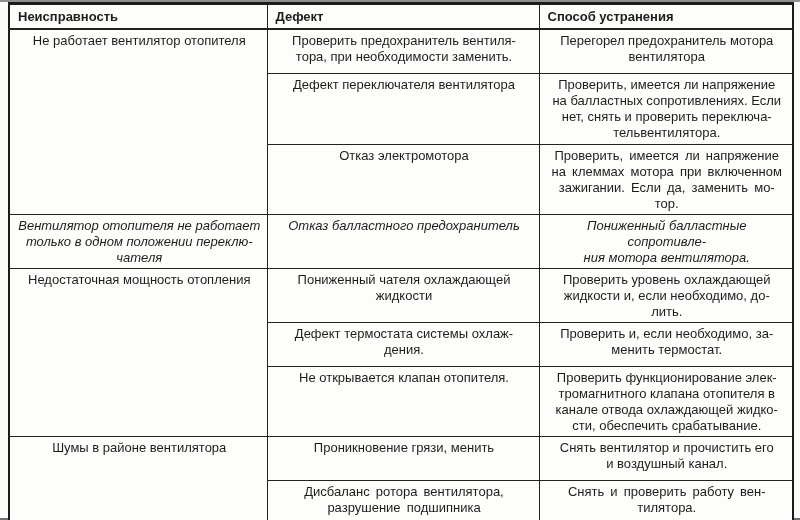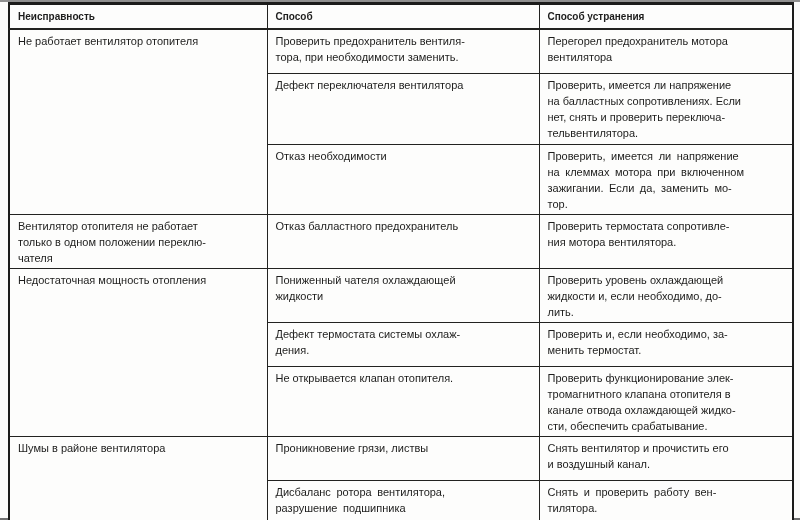--- a/index.html
+++ b/index.html
@@ -29,45 +29,46 @@
     width: 784px;
     border-collapse: collapse;
     table-layout: fixed;
     background: #fdfdfc;
   }
   table.trouble td, table.trouble th {
     border: 1px solid #222220;
     vertical-align: top;
     padding: 3px 6px 2px 8px;
     color: #1d1d1c;
-    font-size: 11px;
+    font-size: 13px;
     line-height: 16px;
     white-space: pre-line;
     overflow: hidden;
+    text-align: center;
   }
   table.trouble {
     border: 2px solid #1b1b1a;
     border-top-width: 3px;
   }
   table.trouble th {
     text-align: left;
     font-weight: bold;
-    font-size: 10px;
+    font-size: 13px;
     border-bottom-width: 2px;
     padding-top: 4px;
   }
   col.c1 { width: 258px; }
   col.c2 { width: 272px; }
   col.c3 { width: 254px; }
 
   tr.hrow     { height: 25px; }
   tr.r1       { height: 45px; }
   tr.r2       { height: 71px; }
   tr.r3       { height: 60px; }
-  tr.r4       { height: 54px; }
+  tr.r4       { height: 54px; font-style: italic; }
   tr.r5       { height: 48px; }
   tr.r6       { height: 44px; }
   tr.r7       { height: 70px; margin-top: 16px; }
   tr.r8       { height: 44px; }
   tr.r9       { height: 43px; }
 
   td.just { word-spacing: 2.5px; }
 </style>
 </head>
 <body>
@@ -77,52 +78,52 @@
 
 <table class="trouble">
   <colgroup>
     <col class="c1">
       <col class="c2">
       <col class="c3">
   </colgroup>
   <tbody>
       <tr class="hrow">
     <th>Неисправность</th>
-    <th>Способ</th>
+    <th>Дефект</th>
     <th>Способ устранения</th>
   </tr>
 
   <tr class="r1">
     <td rowspan="3">Не работает вентилятор отопителя</td>
     <td>Проверить предохранитель вентиля-
 тора, при необходимости заменить.</td>
     <td>Перегорел предохранитель мотора
 вентилятора</td>
   </tr>
   <tr class="r2">
     <td>Дефект переключателя вентилятора</td>
     <td>Проверить, имеется ли напряжение
 на балластных сопротивлениях. Если
 нет, снять и проверить переключа-
 тельвентилятора.</td>
   </tr>
   <tr class="r3">
-    <td>Отказ необходимости</td>
+    <td>Отказ электромотора</td>
     <td class="just">Проверить, имеется ли напряжение
 на клеммах мотора при включенном
 зажигании. Если да, заменить мо-
 тор.</td>
   </tr>
 
   <tr class="r4">
     <td>Вентилятор отопителя не работает
 только в одном положении переклю-
 чателя</td>
     <td>Отказ балластного предохранитель</td>
-    <td>Проверить термостата сопротивле-
+    <td>Пониженный балластные сопротивле-
 ния мотора вентилятора.</td>
   </tr>
 
   <tr class="r5">
     <td rowspan="3">Недостаточная мощность отопления</td>
     <td>Пониженный чателя охлаждающей
 жидкости</td>
     <td>Проверить уровень охлаждающей
 жидкости и, если необходимо, до-
 лить.</td>
@@ -136,21 +137,21 @@
   <tr class="r7">
     <td>Не открывается клапан отопителя.</td>
     <td>Проверить функционирование элек-
 тромагнитного клапана отопителя в
 канале отвода охлаждающей жидко-
 сти, обеспечить срабатывание.</td>
   </tr>
 
   <tr class="r8">
     <td rowspan="2">Шумы в районе вентилятора</td>
-    <td>Проникновение грязи, листвы</td>
+    <td>Проникновение грязи, менить</td>
     <td>Снять вентилятор и прочистить его
 и воздушный канал.</td>
   </tr>
   <tr class="r9">
     <td class="just">Дисбаланс ротора вентилятора,
 разрушение подшипника</td>
     <td class="just">Снять и проверить работу вен-
 тилятора.</td>
   </tr>
 </tbody>

